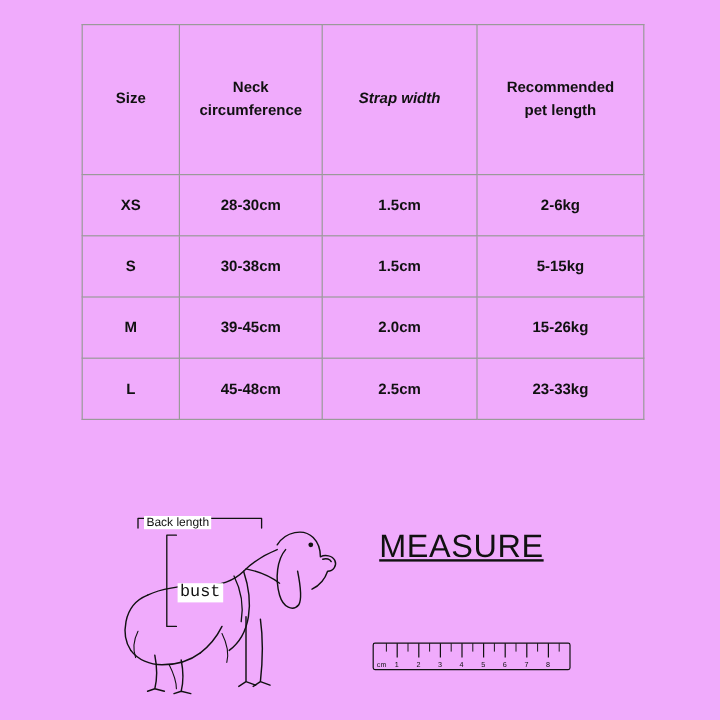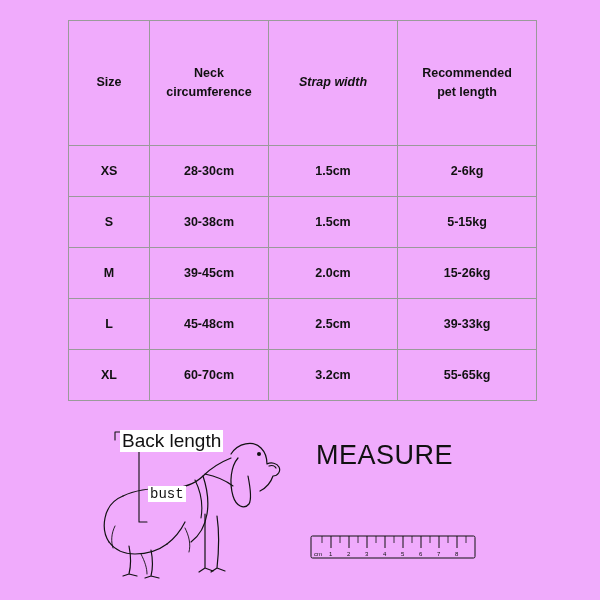--- a/index.html
+++ b/index.html
@@ -68,27 +68,28 @@
   }
 
   .measure-word {
     position: absolute;
     left: 316px;
     top: 22px;
     font-size: 27px;
     letter-spacing: 0.5px;
     color: #111111;
     font-family: "Liberation Sans", sans-serif;
+    text-decoration: underline;
   }
 
   .label-back {
     position: absolute;
     left: 120px;
     top: 12px;
-    font-size: 19px;
+    font-size: 10px;
     color: #111111;
     background: #ffffff;
     padding: 0 2px;
     font-family: "Liberation Sans", sans-serif;
   }
   .label-bust {
     position: absolute;
     left: 148px;
     top: 68px;
     font-size: 14px;
@@ -149,27 +150,21 @@
       <tr>
         <td>M</td>
         <td>39-45cm</td>
         <td>2.0cm</td>
         <td>15-26kg</td>
       </tr>
       <tr>
         <td>L</td>
         <td>45-48cm</td>
         <td>2.5cm</td>
-        <td>39-33kg</td>
-      </tr>
-      <tr>
-        <td>XL</td>
-        <td>60-70cm</td>
-        <td>3.2cm</td>
-        <td>55-65kg</td>
+        <td>23-33kg</td>
       </tr>
     </tbody>
   </table>
 
   <div class="lower">
 
     <svg class="dog-svg" width="250" height="182" viewBox="0 0 250 182">
       <g fill="none" stroke="#111111" stroke-width="1.2" stroke-linecap="round" stroke-linejoin="round">
 
         <path d="M60 22 L60 14 L163 14 L163 22" stroke-width="1.1"></path>

